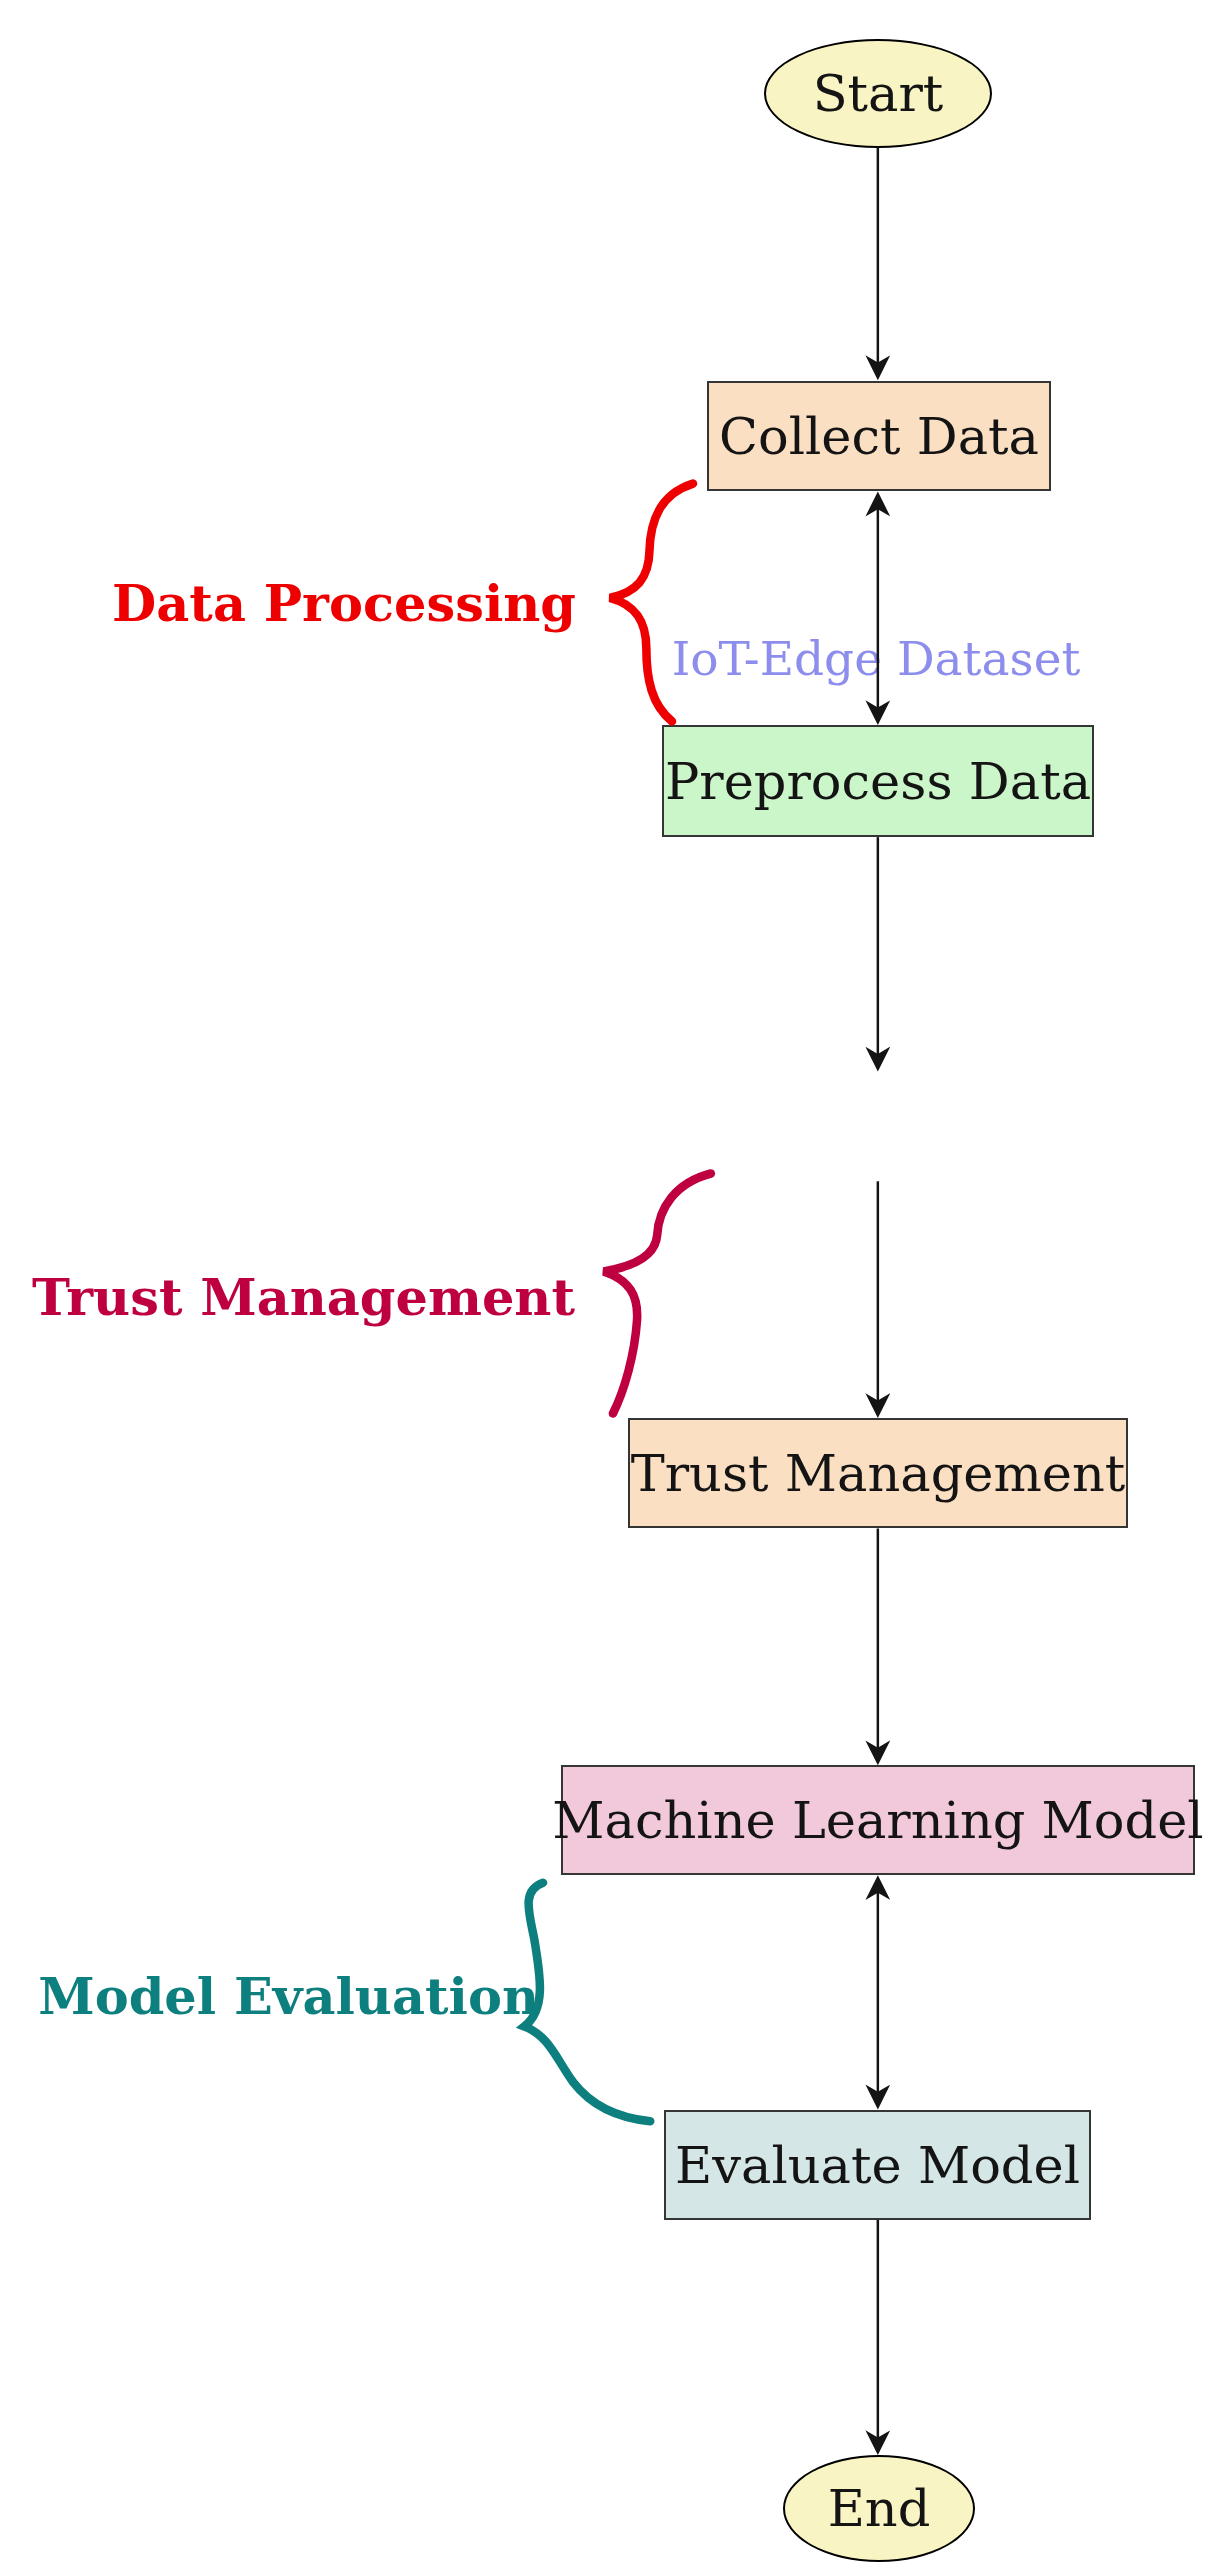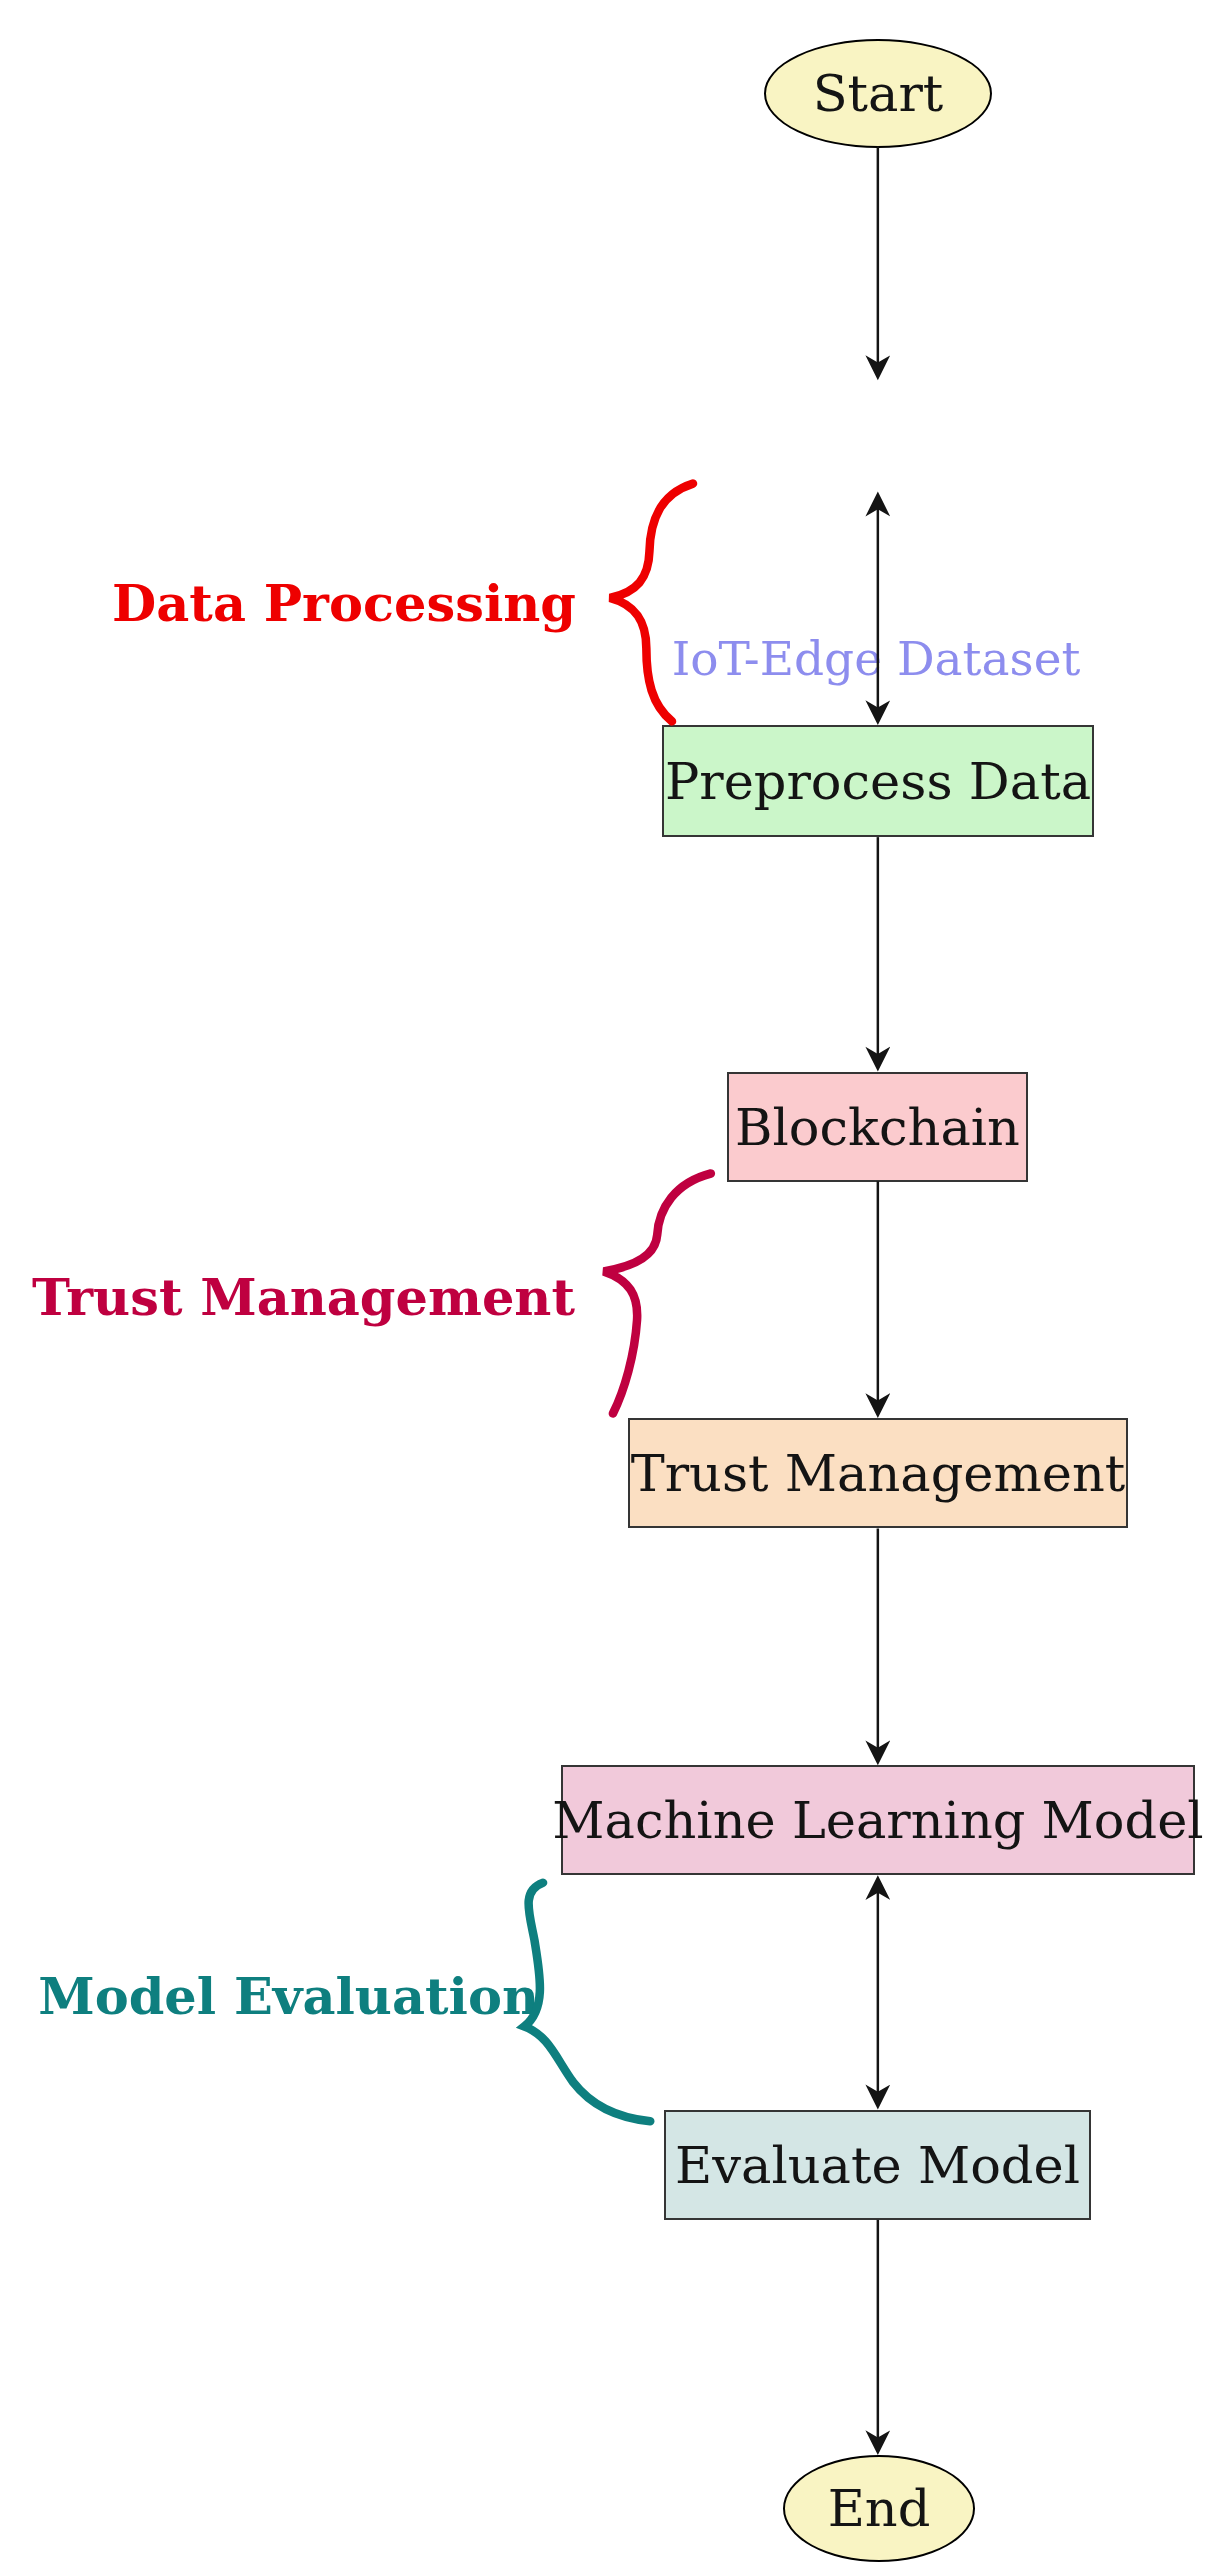--- a/index.html
+++ b/index.html
@@ -73,28 +73,28 @@
 </style>
 </head>
 <body>
 
 <div id="page">
 
   <div class="node ellipse" id="n-start" style="background-color: rgb(249, 244, 195);">
     <span>Start</span>
   </div>
 
+  <div class="node rect" id="n-collect" style="background-color: rgb(251, 223, 194);">
+    <span>Collect Data</span>
+  </div>
 
   <div class="node rect" id="n-preprocess" style="background-color: rgb(203, 246, 201);">
     <span>Preprocess Data</span>
   </div>
 
-  <div class="node rect" id="n-blockchain" style="background-color: rgb(251, 203, 206);">
-    <span>Blockchain</span>
-  </div>
 
   <div class="node rect" id="n-trust" style="background-color: rgb(251, 223, 194);">
     <span>Trust Management</span>
   </div>
 
   <div class="node rect" id="n-ml" style="background-color: rgb(241, 201, 218);">
     <span>Machine Learning Model</span>
   </div>
 
   <div class="node rect" id="n-evaluate" style="background-color: rgb(212, 230, 229);">

